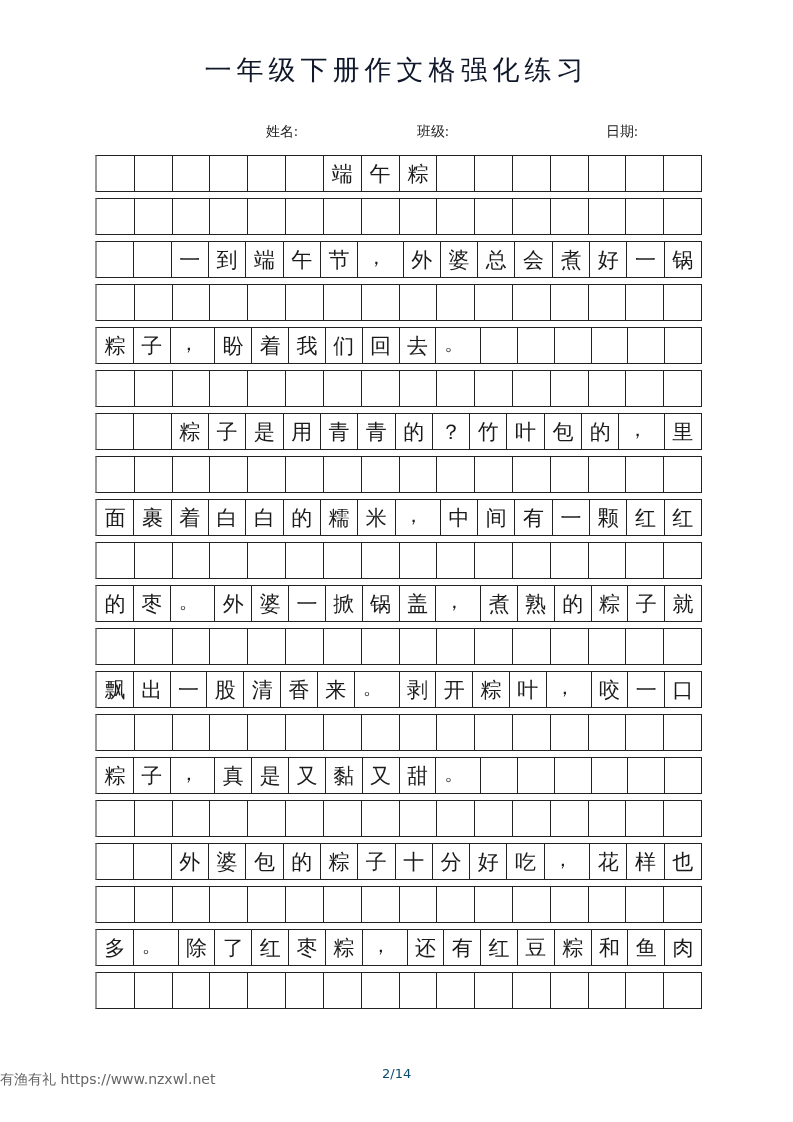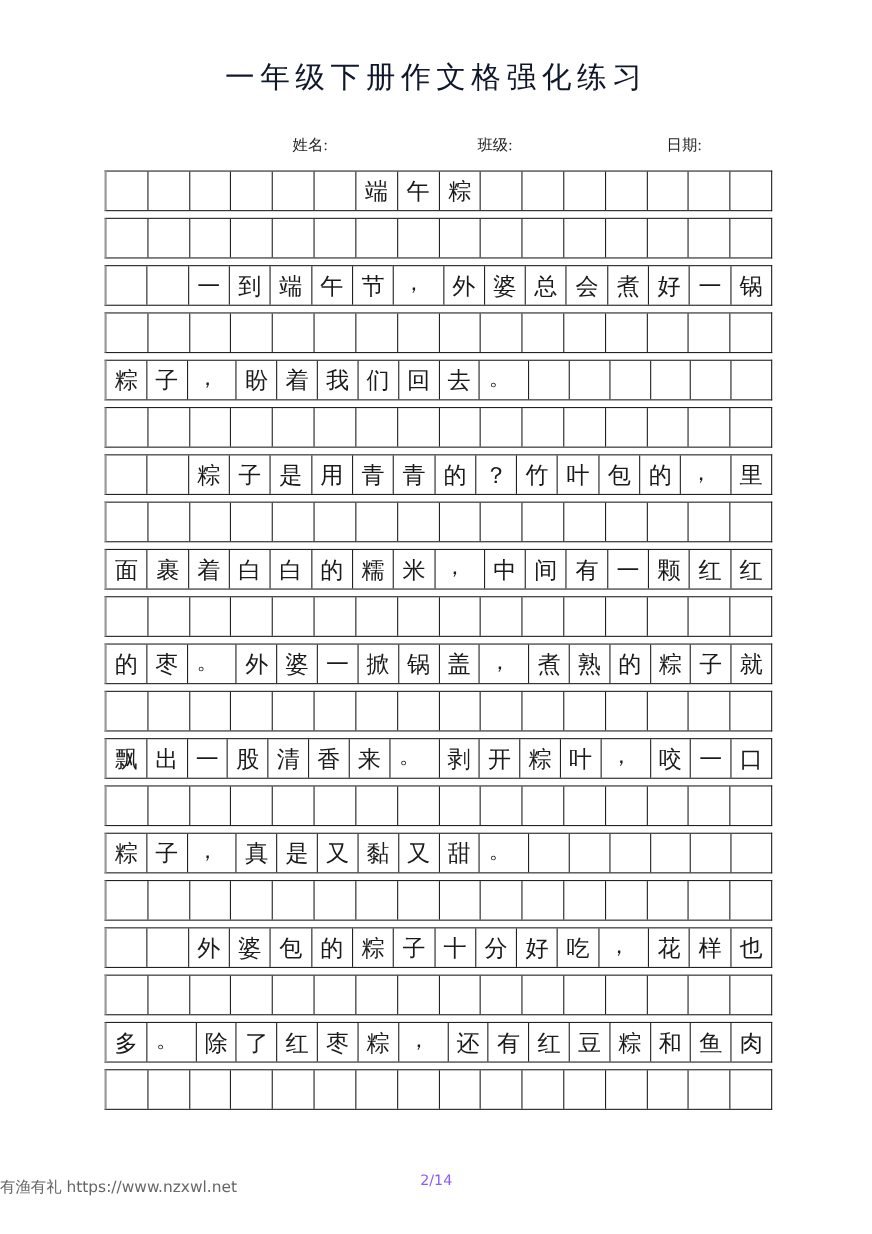--- a/index.html
+++ b/index.html
@@ -1,28 +1,28 @@
 <!DOCTYPE html>
 <html><head>
 <meta charset="utf-8">
 <style>
   html, body { margin: 0; padding: 0; background: #ffffff; }
   body { width: 793px; height: 1122px; position: relative; overflow: hidden; font-family: "DejaVu Serif", serif; color: #111; }
   .title { position: absolute; top: 52px; left: 0; width: 793px; text-align: center; font-family: "DejaVu Serif", serif; font-size: 27px; letter-spacing: 5px; color: #0f172a; }
   .meta { position: absolute; top: 123px; font-family: Liberation Serif, serif; font-size: 14px; color: #222; }
   .meta.name { left: 266px; }
-  .meta.cls { left: 434px; }
+  .meta.cls { left: 417px; }
   .meta.date { left: 568px; margin-left: 38px; }
   .grid { position: absolute; left: 95px; top: 155px; width: 607px; }
   .row { display: flex; height: 37px; margin-bottom: 6px; border: 1.3px solid #222; box-sizing: border-box; border-left: 2px solid #999; }
   .cell { flex: 1 1 0; border-left: 1.3px solid #222; box-sizing: border-box; display: flex; align-items: center; justify-content: center; font-family: "DejaVu Serif", serif; font-size: 21px; color: #1a1a1a; }
   .cell:first-child { border-left: none; }
   .cell.punct { justify-content: flex-start; align-items: flex-end; padding: 0 0 6px 8px; font-size: 20px; }
   .footer { position: absolute; top: 1071px; left: 0; width: 793px; text-align: left; font-family: "DejaVu Sans", sans-serif; font-size: 14px; color: #666; }
-  .pageno { position: absolute; top: 1066px; left: 382px; font-family: "DejaVu Sans", sans-serif; font-size: 13px; color: #8b5cf6; }
+  .pageno { position: absolute; top: 1066px; left: 382px; font-family: "DejaVu Sans", sans-serif; font-size: 13px; color: #0c4a6e; }
 </style>
 </head>
 <body>
 
 <div class="title">一年级下册作文格强化练习</div>
 
 <div class="meta name">姓名:</div>
 <div class="meta cls">班级:</div>
 <div class="meta date">日期:</div>
 

